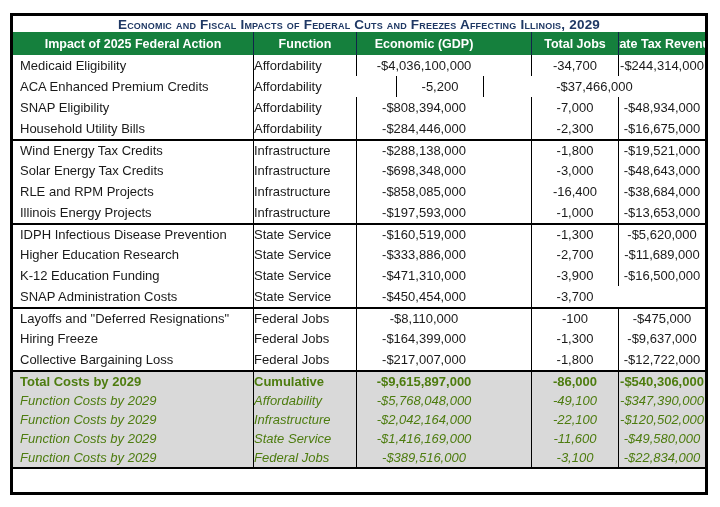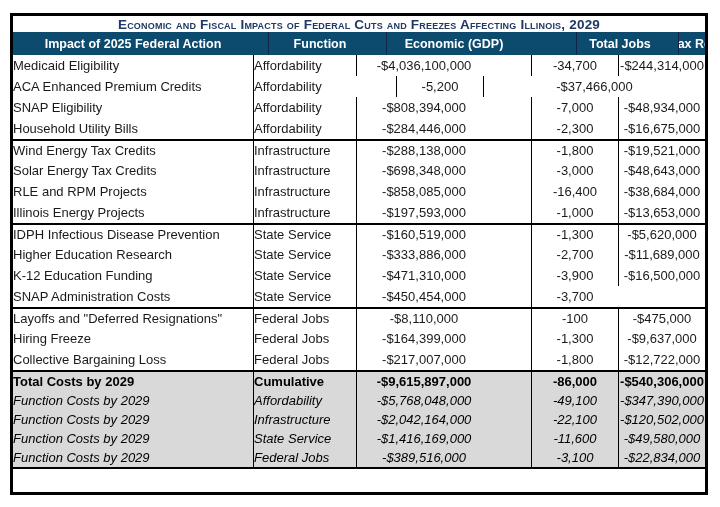--- a/index.html
+++ b/index.html
@@ -32,23 +32,22 @@
     font-variant: small-caps;
     font-weight: 700;
     font-size: 13.5px;
     color: #1f3864;
     letter-spacing: 0.2px;
     white-space: nowrap;
   }
   .header-row {
     height: 23px;
     flex: 0 0 23px;
-    background: #0c4a6e;
-    display: flex;
-    gap: 15px;
+    background: #15803d;
+    display: flex;
   }
   .header-row .cell {
     color: #ffffff;
     font-weight: 700;
     font-size: 12.5px;
     justify-content: center;
     padding-left: 0;
   }
   .header-row .cell.c2, .header-row .cell.c3,
   .header-row .cell.c4, .header-row .cell.c5 {
@@ -62,34 +61,34 @@
   }
   .cell {
     box-sizing: border-box;
     display: flex;
     align-items: center;
     font-size: 13px;
     color: #1a1a1a;
     white-space: nowrap;
     overflow: hidden;
   }
-  .c1 { width: 240px; }
+  .c1 { width: 240px; padding-left: 7px; }
   .c2 { width: 103px; padding-left: 0; border-left: 1px solid #000; }
   .c3 { width: 135px; justify-content: center; border-left: 1px solid #000; }
   .c4 { width: 87px;  justify-content: center; border-left: 1px solid #000; margin-left: 40px; }
   .c5 { flex: 1;      justify-content: center; border-left: 1px solid #000; }
   .group-start { border-top: 2px solid #000000; }
   .summary-section {
     border-top: 2px solid #000000;
     border-bottom: 2px solid #000000;
     background: #d9d9d9;
     flex: 0 0 auto;
   }
   .summary-section .row { height: 19px; }
-  .summary-section .cell { color: #000000; }
+  .summary-section .cell { color: #4d7c0f; }
   .bold-row .cell { font-weight: 700; }
   .italic-row .cell { font-style: italic; }
   .bottom-filler { flex: 1 1 auto; background: #ffffff; }
 </style>
 </head>
 <body>
 
 <div class="frame">
 
   <div class="title-row">

